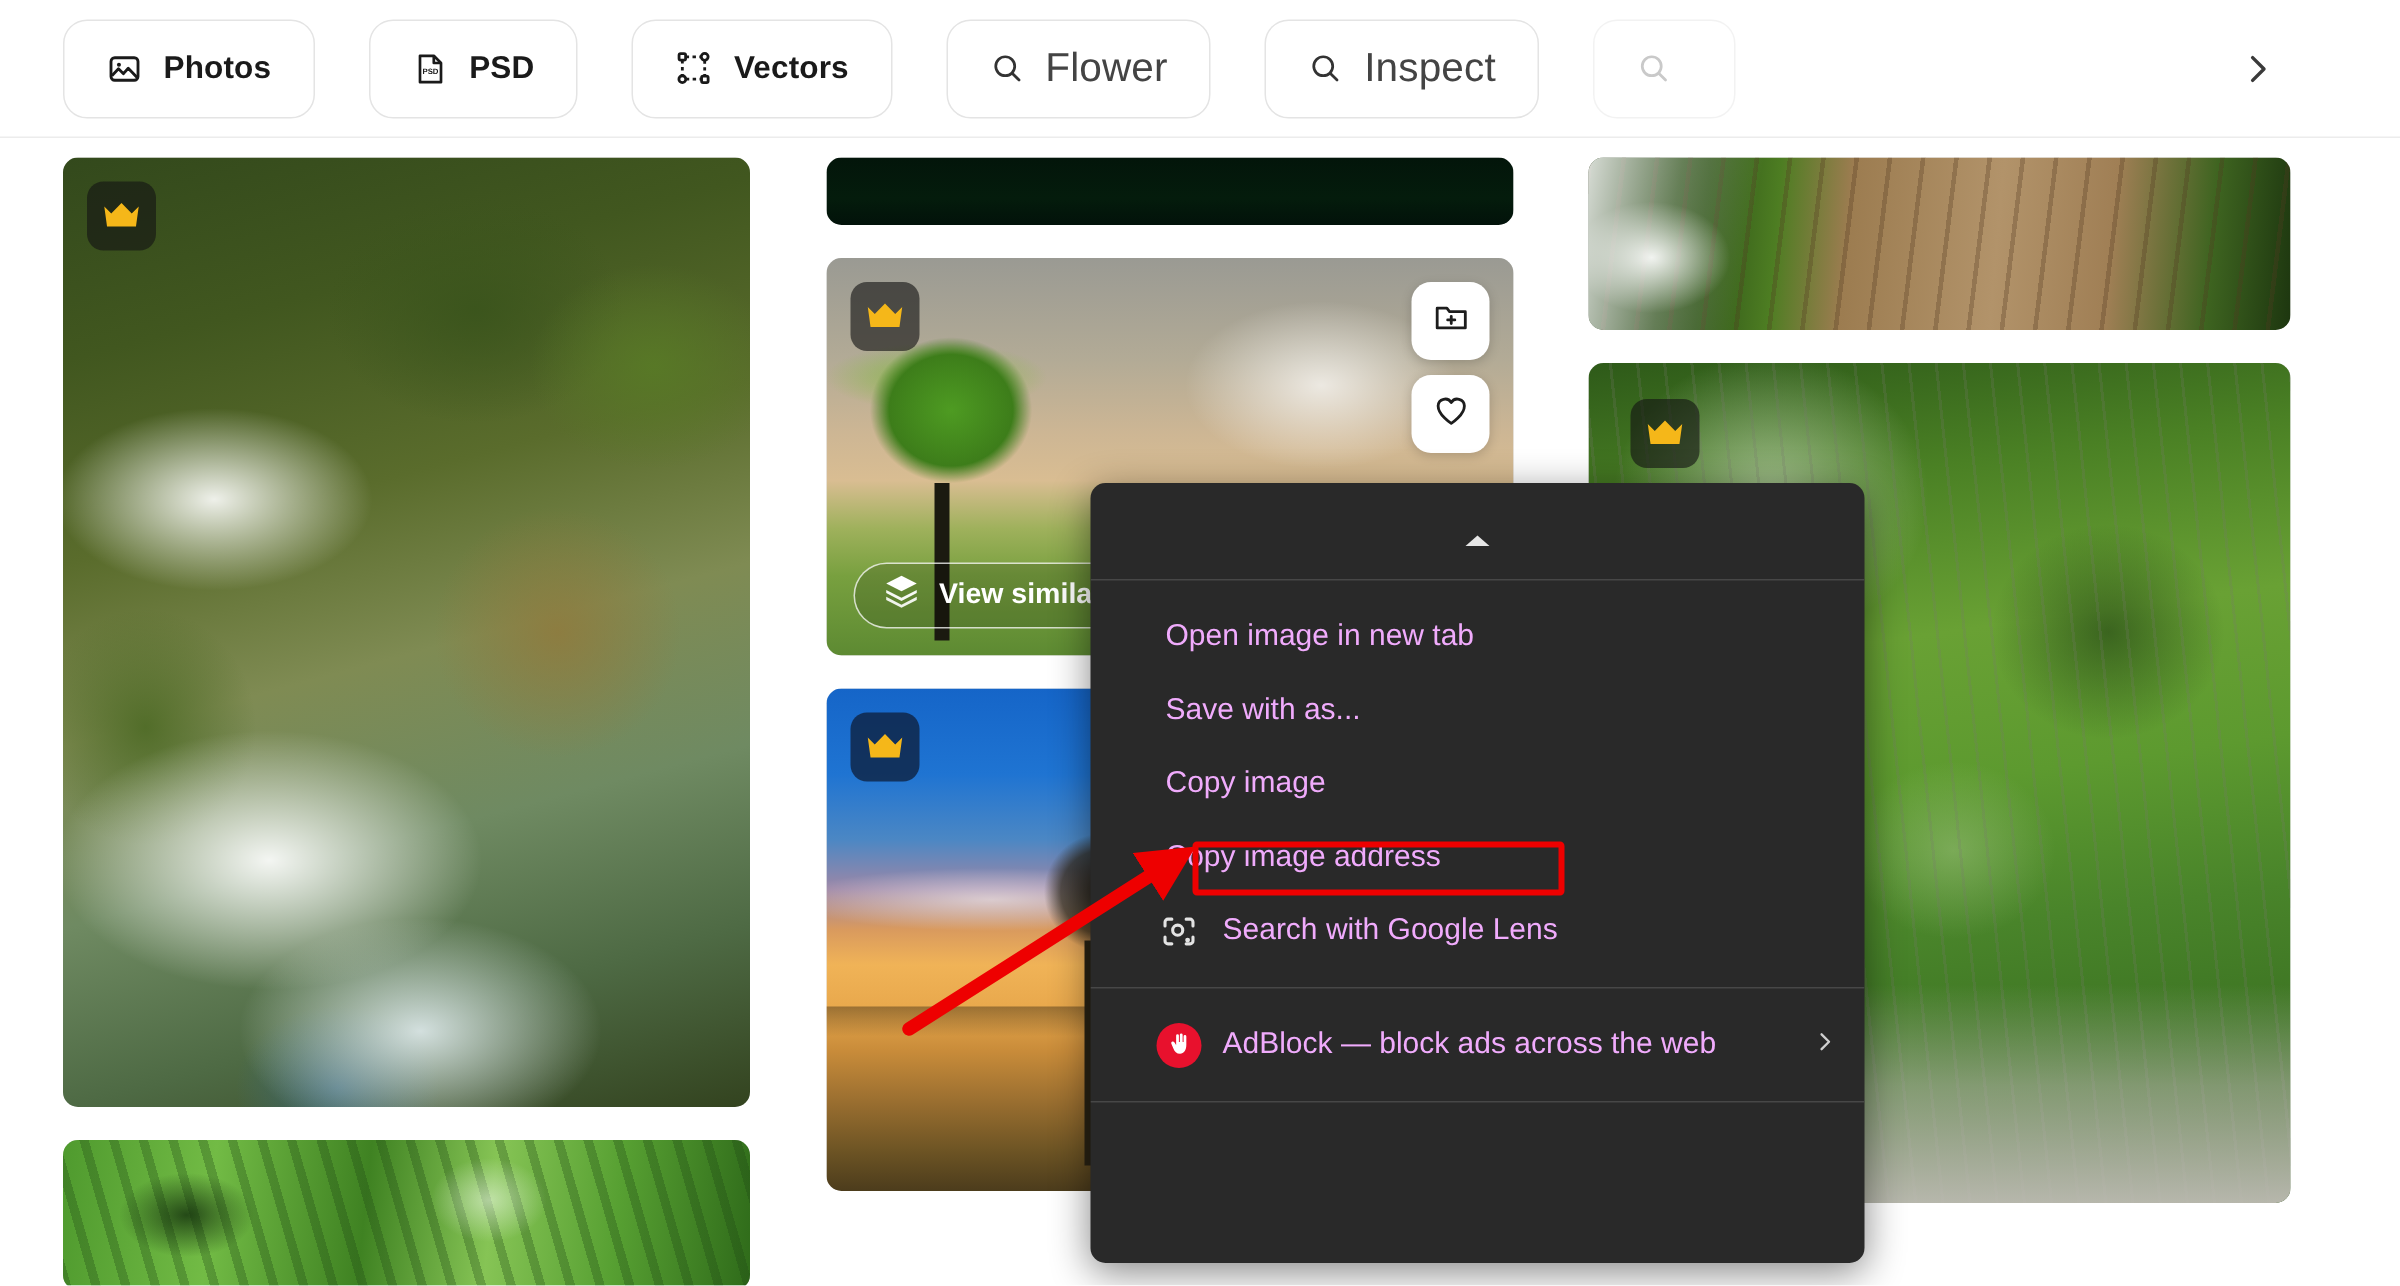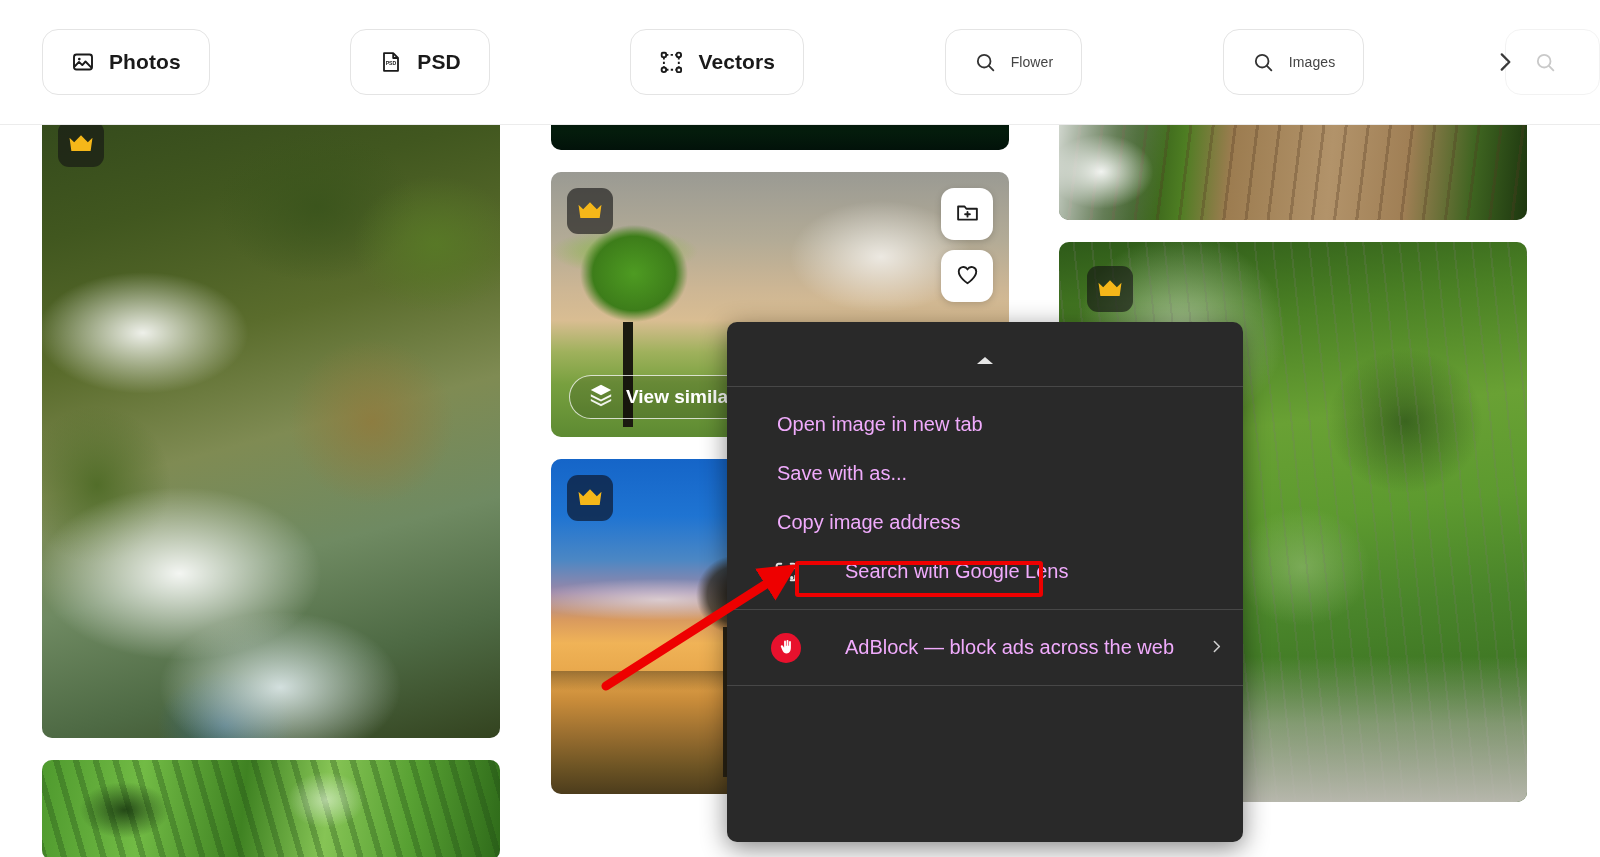--- a/index.html
+++ b/index.html
@@ -8,43 +8,42 @@
     width: 1600px; height: 857px;
     overflow: hidden;
     background: #ffffff;
     font-family: "Liberation Sans", sans-serif;
   }
   #app { position: relative; width: 1600px; height: 857px; overflow: hidden; background:#fff; }
 
   
   .filter-bar {
     position: absolute; top: 0; left: 0;
-    width: 1600px; height: 125px;
+    width: 1600px; height: 92px;
     background: #ffffff;
     border-bottom: 1px solid #ececec;
     display: flex; align-items: center;
     padding-left: 42px;
     gap: 36px;
     z-index: 5;
-    justify-content: space-between;
   }
   .chip {
     height: 66px;
     border: 1px solid #e4e4e4;
     border-radius: 16px;
     background: #fff;
     display: flex; align-items: center;
     gap: 14px;
     padding: 0 28px;
     cursor: pointer;
     white-space: nowrap;
     flex: none;
   }
   .chip .chip-label { font-size: 21px; color: #1a1a1a; font-weight: 700; letter-spacing: .1px; }
-  .chip.search-chip .chip-label { font-weight: 400; color: #444; font-size: 14px; }
+  .chip.search-chip .chip-label { font-weight: 400; color: #444; font-size: 27px; }
   .chip svg { display: block; }
   .chip.faded { opacity: .45; }
   .scroll-next {
     position: absolute; right: 78px; top: 50%; transform: translateY(-50%);
     width: 34px; height: 34px; display:flex; align-items:center; justify-content:center;
     cursor: pointer;
   }
 
   
   .grid { position: absolute; top: 105px; left: 0; width: 1600px; height: 752px; }
@@ -202,21 +201,21 @@
     cursor: pointer;
     font-size: 20px;
     color: #f0abfc;
     white-space: nowrap;
   }
   .ctx-item .ctx-ico {
     position: absolute; left: 44px;
     width: 30px; height: 30px;
     display:flex; align-items:center; justify-content:center;
   }
-  .ctx-item.has-ico { padding-left: 118px; }
+  .ctx-item.has-ico { padding-left: 88px; }
   .ctx-item .ctx-chev { margin-left: auto; color: #cfcfcf; font-size: 20px; line-height:1; }
 
   
   .hl-box {
     position: absolute;
     left: 795px; top: 561px;
     width: 248px; height: 36px;
     border: 4px solid #ee0000;
     border-radius: 3px;
     z-index: 70;
@@ -285,21 +284,21 @@
       <span class="chip-label">Flower</span>
     </div>
 
     <div class="chip search-chip">
       <span class="chip-ico">
         <svg width="23" height="23" viewBox="0 0 24 24" fill="none" stroke="#333" stroke-width="1.9">
           <circle cx="10.6" cy="10.6" r="6.6"></circle>
             <path d="M15.6 15.6l4.6 4.6" stroke-linecap="round"></path>
         </svg>
       </span>
-      <span class="chip-label">Images</span>
+      <span class="chip-label">Inspect</span>
     </div>
 
     <div class="chip search-chip faded">
       <span class="chip-ico">
         <svg width="23" height="23" viewBox="0 0 24 24" fill="none" stroke="#888" stroke-width="1.9">
           <circle cx="10.6" cy="10.6" r="6.6"></circle>
             <path d="M15.6 15.6l4.6 4.6" stroke-linecap="round"></path>
         </svg>
       </span>
       <span class="chip-label"></span>
@@ -413,20 +412,23 @@
       <span class="tri"></span>
     </div>
     <div class="ctx-sep"></div>
 
     <div class="ctx-group">
       <div class="ctx-item">
         <span>Open image in new tab</span>
       </div>
       <div class="ctx-item">
         <span>Save with as...</span>
+      </div>
+      <div class="ctx-item">
+        <span>Copy image</span>
       </div>
       <div class="ctx-item">
         <span>Copy image address</span>
       </div>
       <div class="ctx-item has-ico">
         <span class="ctx-ico">
           <svg width="26" height="26" viewBox="0 0 24 24" fill="none" stroke="#e3e3e3" stroke-width="1.9" stroke-linecap="round" stroke-linejoin="round">
             <path d="M3.4 8.6V6.2a1.8 1.8 0 0 1 1.8-1.8h2.4"></path>
             <path d="M16.4 4.4h2.4a1.8 1.8 0 0 1 1.8 1.8v2.4"></path>
             <path d="M20.6 15.4v2.4a1.8 1.8 0 0 1-1.8 1.8h-2.4"></path>

